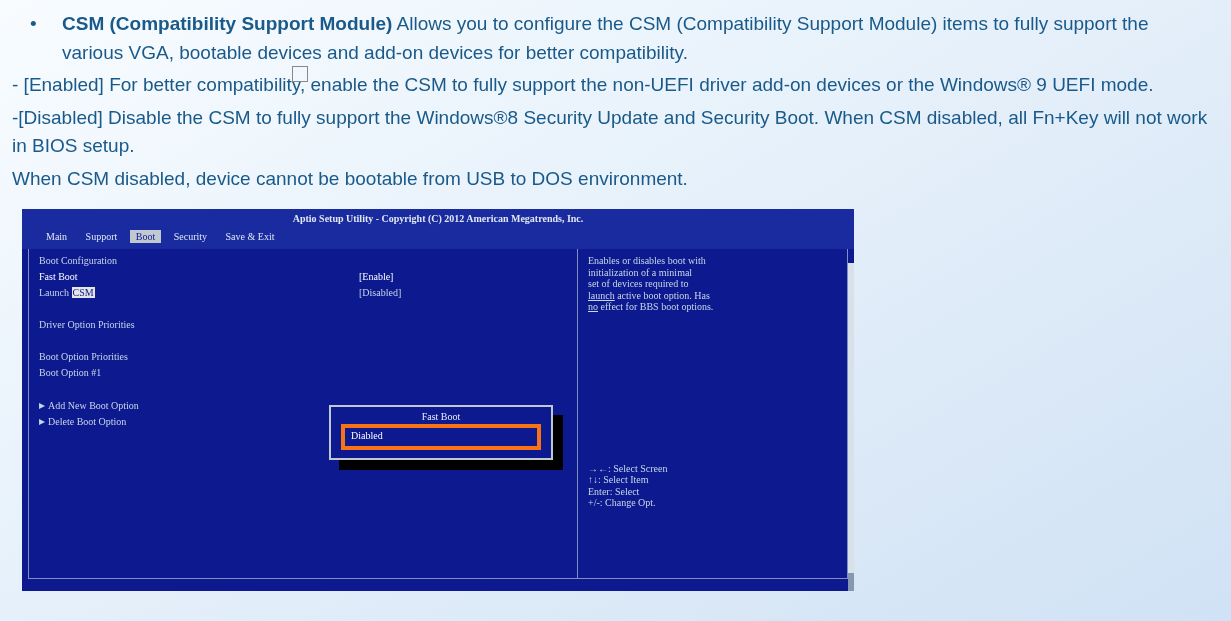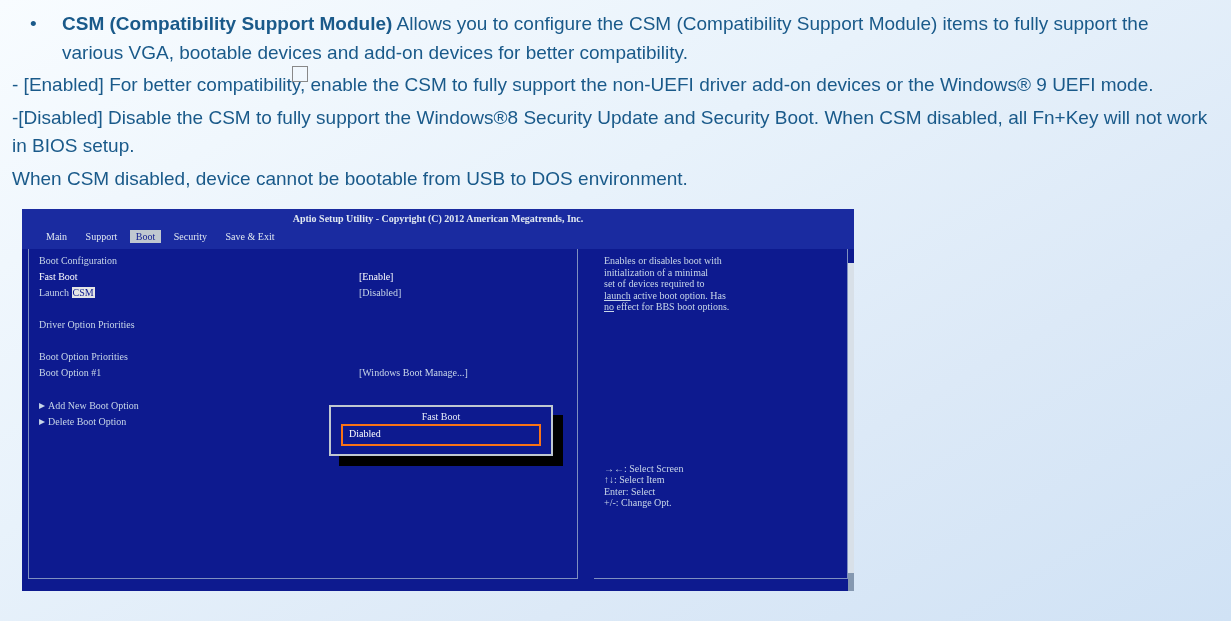--- a/index.html
+++ b/index.html
@@ -78,21 +78,20 @@
       padding: 1px 6px;
       margin-right: 4px;
     }
     .bios-tab.active {
       background: #c0c8d0;
       color: #0d1a8f;
     }
     .bios-body {
       display: flex;
       height: 330px;
-      gap: 16px;
     }
     .bios-left {
       flex: 0 0 550px;
       border: 1px solid #7f8fc0;
       border-top: none;
       margin: 0 0 0 6px;
       padding: 6px 10px;
       position: relative;
     }
     .bios-right {
@@ -129,21 +128,21 @@
       padding: 4px 0 8px;
     }
     .bios-popup-title {
       text-align: center;
       color: #e8eef8;
       margin-bottom: 2px;
       position: relative;
     }
     .bios-popup-inner {
       margin: 0 10px;
-      border: 2px solid #f97316;
+      border: 4px solid #f97316;
       padding: 2px 6px 4px;
     }
     .bios-popup-opt {
       color: #ffffff;
       line-height: 1.2;
     }
     .help-line { color: #c8d6e8; line-height: 1.15; }
     .help-underline { text-decoration: underline; }
     .scrollbar {
       position: absolute;
@@ -198,21 +197,20 @@
       <div class="bios-row">&nbsp;</div>
       <div class="bios-row">
           <span class="bios-label">Driver Option Priorities</span>
         </div>
       <div class="bios-row">&nbsp;</div>
       <div class="bios-row">
           <span class="bios-label">Boot Option Priorities</span>
         </div>
       <div class="bios-row">
         <span class="bios-label">Boot Option #1</span>
-        <span class="bios-value">[Windows Boot Manage...]</span>
       </div>
       <div class="bios-row">&nbsp;</div>
       <div class="bios-row">
           <span class="bios-label bios-menu-arrow">Add New Boot Option</span>
         </div>
       <div class="bios-row">
           <span class="bios-label bios-menu-arrow">Delete Boot Option</span>
         </div>
 
       <div class="bios-popup">

